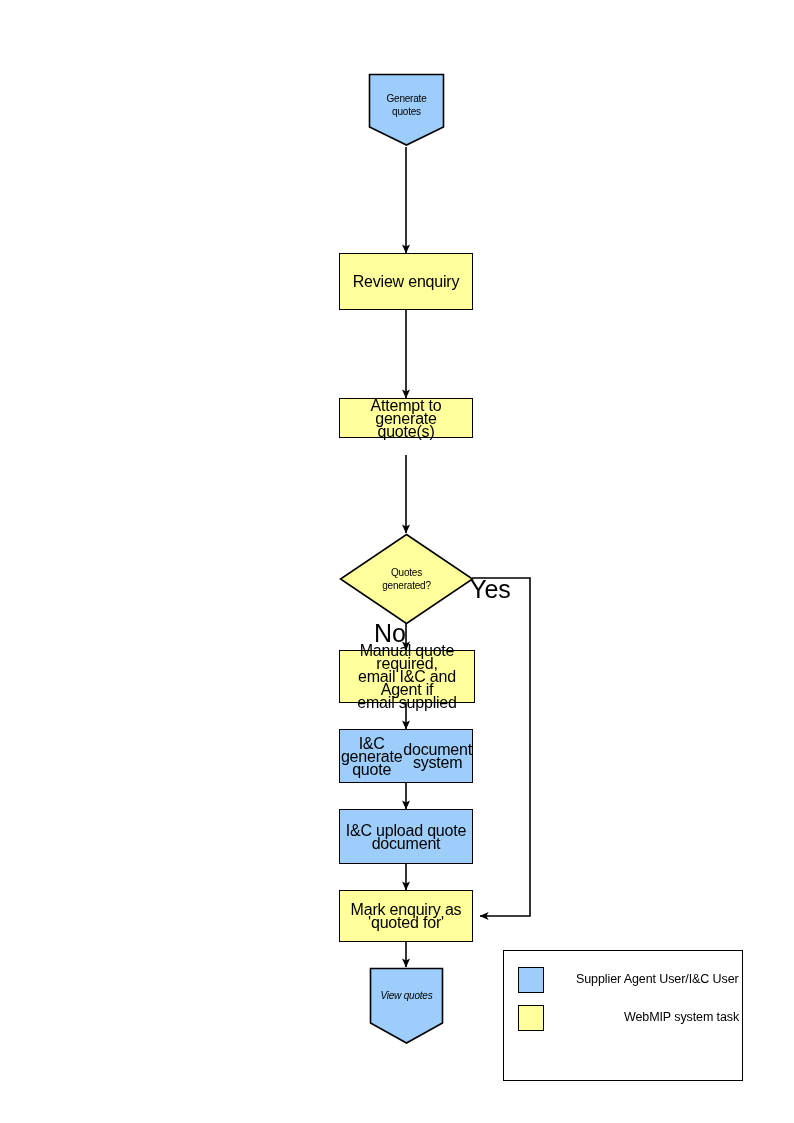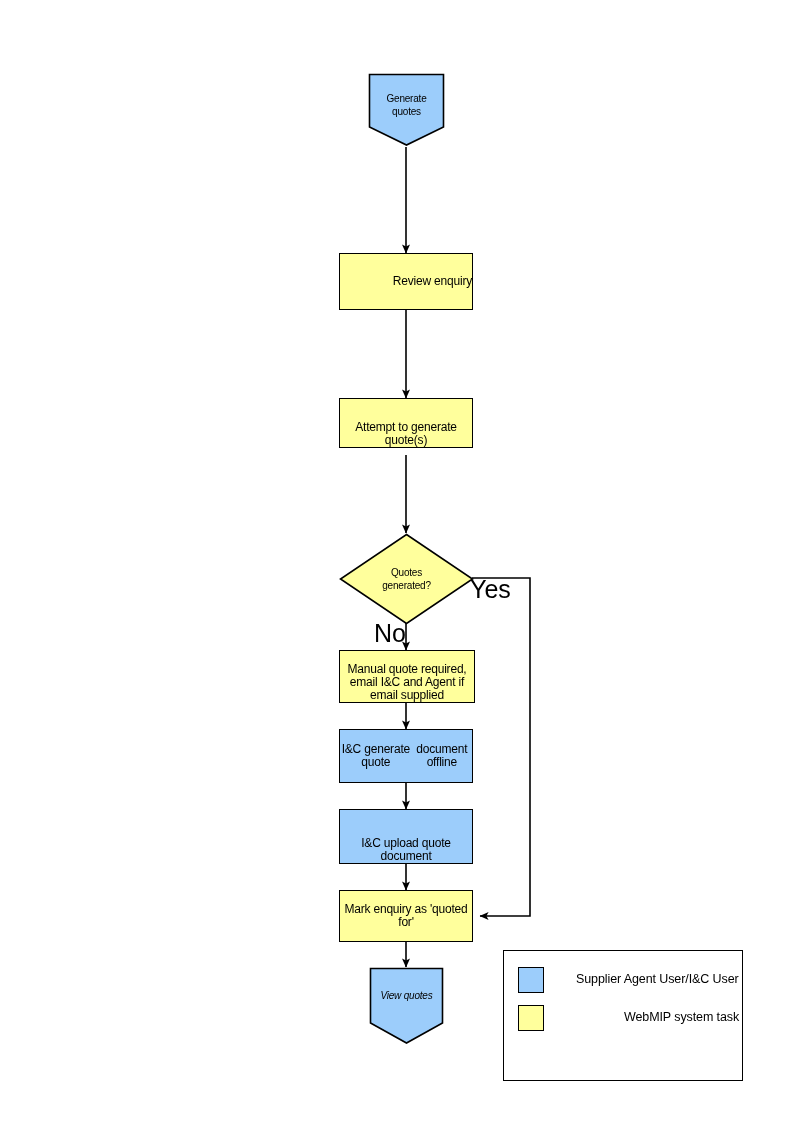--- a/index.html
+++ b/index.html
@@ -18,24 +18,24 @@
     position: absolute;
     left: 0; top: 0;
     width: 794px;
     height: 1123px;
   }
   .node {
     position: absolute;
     box-sizing: border-box;
     display: flex;
     align-items: center;
-    justify-content: flex-end;
+    justify-content: center;
     text-align: center;
     font-family: "Liberation Sans", sans-serif;
-    font-size: 12px;
+    font-size: 16px;
     line-height: 13px;
     color: #000000;
     letter-spacing: -0.2px;
     z-index: 3;
   }
   .rect {
     border: 1.5px solid #000000;
   }
   .fill-blue  { background: #9ccdfb; }
   .fill-yellow{ background: #ffff9c; }
@@ -137,21 +137,21 @@
   <div class="poly-label" style="top:19px;">
     <div>Generate</div>
     <div>quotes</div>
   </div>
 </div>
 
 <div class="node rect fill-yellow" style="left:339px; top:253px; width:134px; height:57px;">
   <span>Review enquiry</span>
 </div>
 
-<div class="node rect fill-yellow" style="left:339px; top:398px; width:134px; height:50px; flex-direction:column;">
+<div class="node rect fill-yellow" style="left:339px; top:398px; width:134px; height:40px; flex-direction:column;">
   <span>Attempt to generate</span>
   <span>quote(s)</span>
 </div>
 
 <div class="poly-wrap" style="left:339px; top:533px; width:135px; height:92px;">
   <svg width="135" height="92" viewBox="0 0 135 92" xmlns="http://www.w3.org/2000/svg">
     <polygon points="67.5,1.5 133.5,46 67.5,90.5 1.5,46" fill="#ffff9c" stroke="#000000" stroke-width="1.6"></polygon>
   </svg>
   <div class="poly-label" style="top:33px;">
     <div>Quotes</div>
@@ -164,21 +164,21 @@
 <div class="edge-label" style="left:374px; top:620px;">No</div>
 
 <div class="node rect fill-yellow" style="left:339px; top:650px; width:136px; height:53px; flex-direction:column;">
   <span>Manual quote required,</span>
   <span>email I&amp;C and Agent if</span>
   <span>email supplied</span>
 </div>
 
 <div class="node rect fill-blue" style="left:339px; top:729px; width:134px; height:54px; flex-direction:row;">
   <span>I&amp;C generate quote</span>
-  <span>document offline</span>
+  <span>document system</span>
 </div>
 
 <div class="node rect fill-blue" style="left:339px; top:809px; width:134px; height:55px; flex-direction:column;">
   <span>I&amp;C upload quote</span>
   <span>document</span>
 </div>
 
 <div class="node rect fill-yellow" style="left:339px; top:890px; width:134px; height:52px;">
   <span>Mark enquiry as 'quoted for'</span>
 </div>

